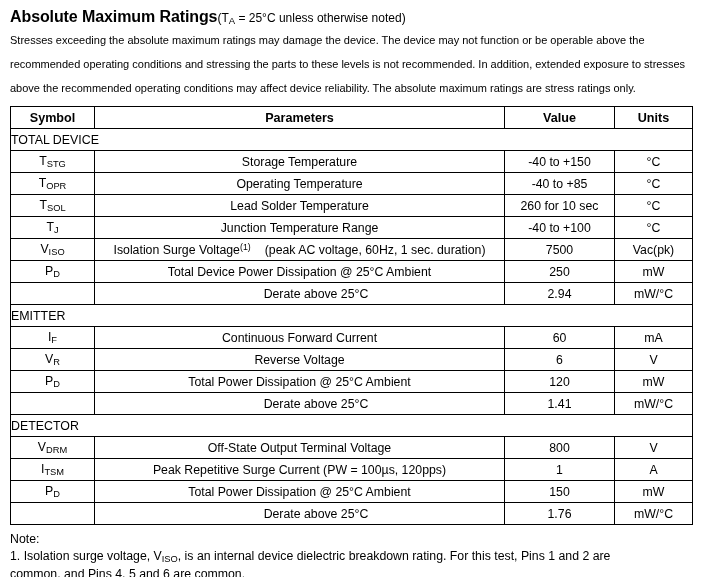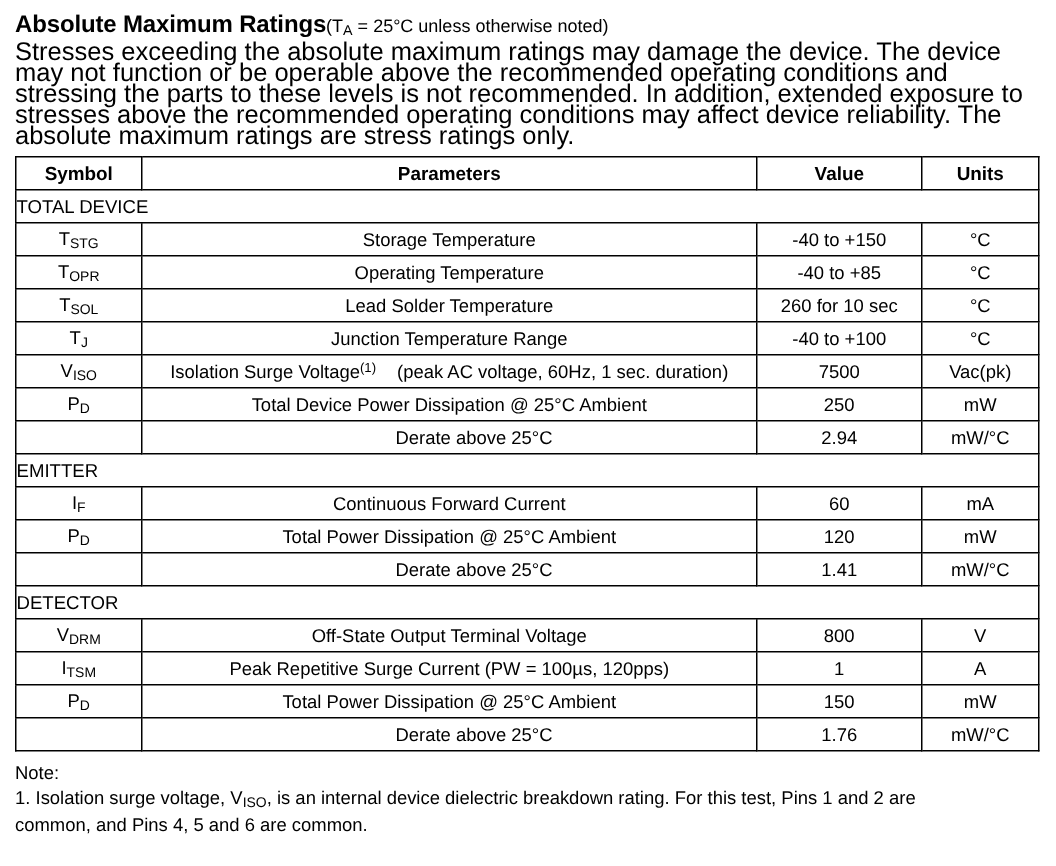--- a/index.html
+++ b/index.html
@@ -29,22 +29,22 @@
     font-size: 16px;
     font-weight: bold;
     letter-spacing: -0.1px;
   }
   .title-sub {
     font-size: 12px;
     margin-top: 14px;
   }
   .sub-tiny { font-size: 9.5px; vertical-align: -2px; }
   .intro {
-    font-size: 17px;
-    line-height: 14px;
+    font-size: 11px;
+    line-height: 24px;
     margin: 1px 0 6px 0;
   }
   table.ratings {
     border-collapse: collapse;
     width: 548px;
     table-layout: fixed;
     font-size: 12.3px;
   }
   table.ratings td, table.ratings th {
     border: 1px solid #000000;
@@ -177,20 +177,26 @@
         <td class="section" colspan="4">EMITTER</td>
       </tr>
 
       <tr>
         <td class="sym"><span>I</span><sub>F</sub></td>
         <td class="par">Continuous Forward Current</td>
         <td class="val">60</td>
         <td class="uni">mA</td>
       </tr>
       <tr>
+        <td class="sym"><span>V</span><sub>R</sub></td>
+        <td class="par">Reverse Voltage</td>
+        <td class="val">6</td>
+        <td class="uni">V</td>
+      </tr>
+      <tr>
         <td class="sym"><span>P</span><sub>D</sub></td>
         <td class="par">Total Power Dissipation @ 25°C Ambient</td>
         <td class="val">120</td>
         <td class="uni">mW</td>
       </tr>
       <tr>
         <td class="sym"></td>
         <td class="par indent">Derate above 25°C</td>
         <td class="val">1.41</td>
         <td class="uni">mW/°C</td>

